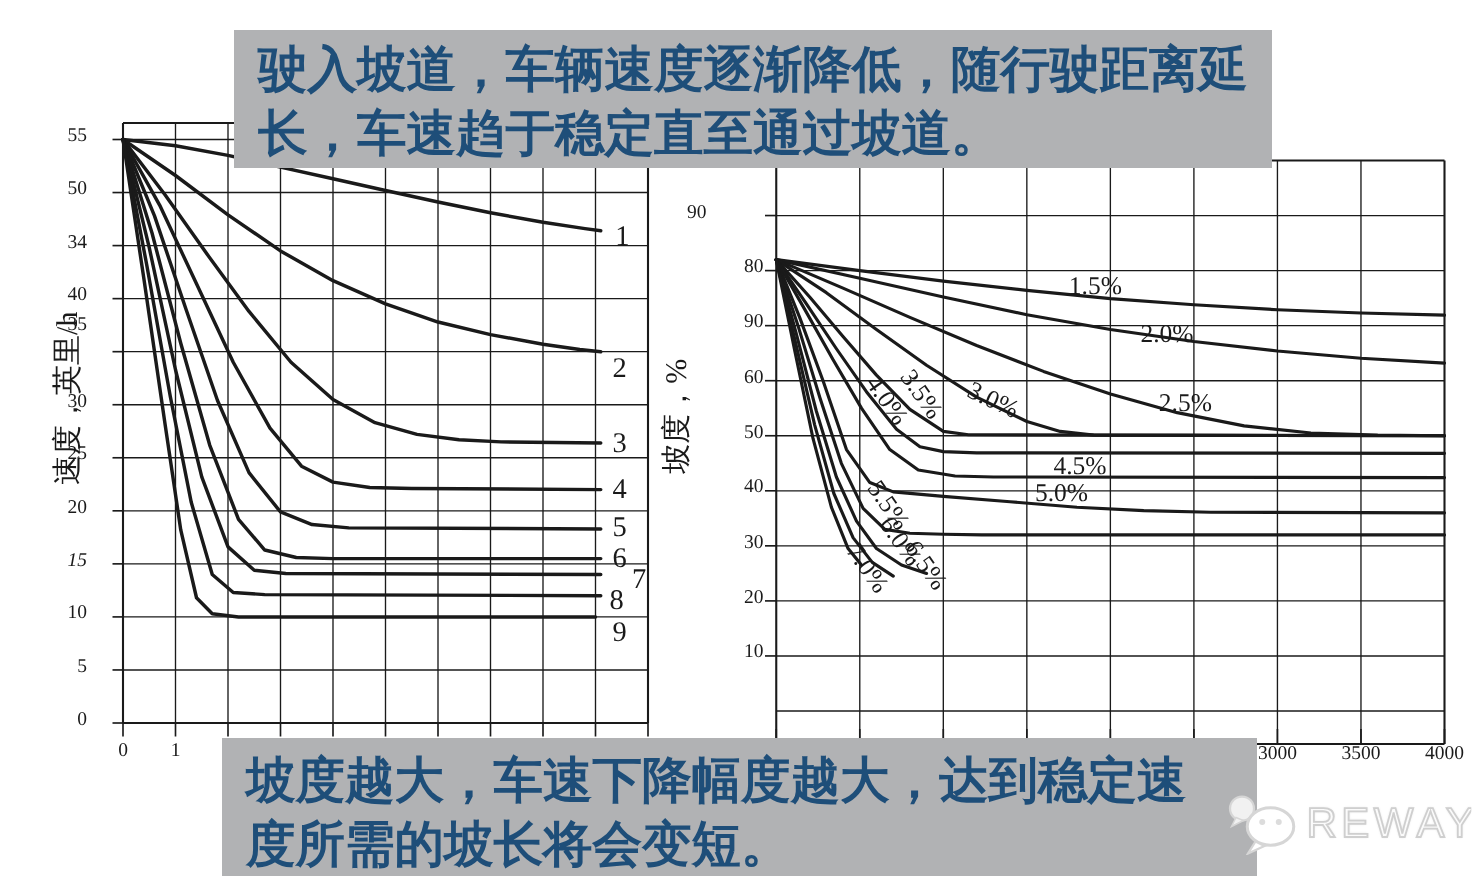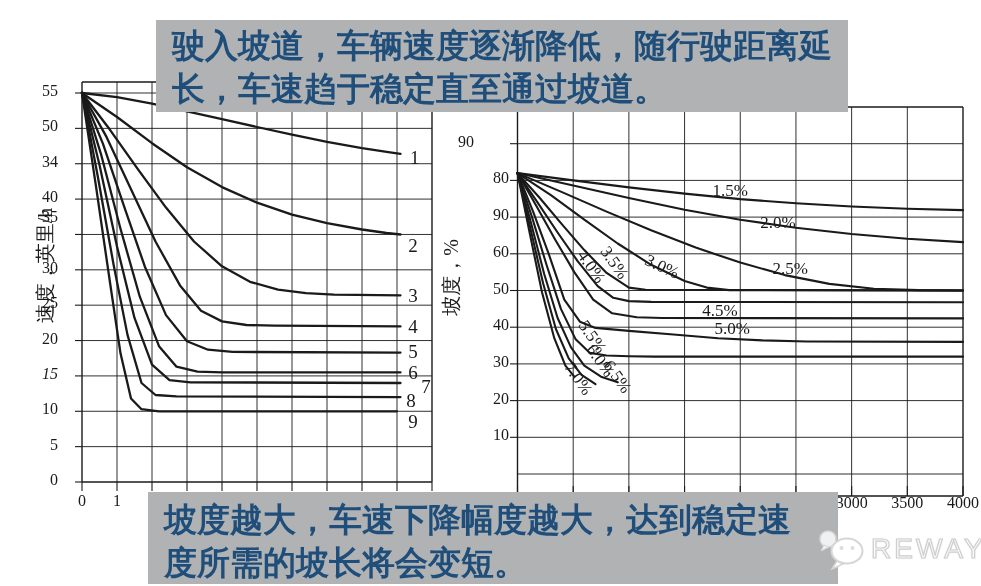--- a/index.html
+++ b/index.html
@@ -1,21 +1,21 @@
 <!DOCTYPE html>
 <html><head>
 <meta charset="utf-8">
 <style>
   html,body{margin:0;padding:0;background:#ffffff;}
   #canvas{position:relative;width:981px;height:586px;background:#ffffff;overflow:hidden;
           font-family:"Liberation Sans","DejaVu Sans",sans-serif;}
   #charts{position:absolute;left:0;top:0;z-index:1;}
   #labels{position:absolute;left:0;top:0;width:981px;height:586px;z-index:2;}
   #labels div{position:absolute;color:#1a1a1a;white-space:nowrap;}
-  .tick{font-family:"Liberation Serif","DejaVu Serif",serif;font-size:16px;}
+  .tick{font-family:"Liberation Serif","DejaVu Serif",serif;font-size:13px;}
   .clabel{font-family:"Liberation Serif","DejaVu Serif",serif;font-size:19px;}
   .plabel{font-family:"Liberation Serif","DejaVu Serif",serif;font-size:17px;}
   .atitle{font-family:"Liberation Serif","DejaVu Serif",serif;font-size:20px;}
   .caption{position:absolute;background:#b1b2b4;color:#1e4e79;font-weight:bold;
            font-size:33px;line-height:43px;word-break:break-all;z-index:3;
            font-family:"Liberation Sans","DejaVu Sans",sans-serif;}
   #cap-top{left:156px;top:20px;width:660px;height:88px;padding:4px 16px 0 16px;}
   #cap-bottom{left:148px;top:492px;width:658px;height:86px;padding:6px 16px 0 16px;}
   #watermark{position:absolute;left:818px;top:528px;display:flex;align-items:center;gap:5px;z-index:4;}
   #watermark span{font-size:28px;letter-spacing:3px;color:#fbfbfb;
@@ -173,21 +173,21 @@
       <div class="clabel" style="left: 396.05px; top: 376.226px; width: 60px; text-align: center;">7</div>
       <div class="clabel" style="left: 381px; top: 390.371px; width: 60px; text-align: center;">8</div>
       <div class="clabel" style="left: 383.1px; top: 410.882px; width: 60px; text-align: center;">9</div>
       <div class="plabel" style="left: 687.975px; top: 181.144px; width: 60px; text-align: right;">1.5%</div>
       <div class="plabel" style="left: 748.006px; top: 213.073px; width: 60px; text-align: center;">2.0%</div>
       <div class="plabel" style="left: 748.006px; top: 258.948px; width: 60px; text-align: right;">2.5%</div>
       <div class="plabel" style="left: 631.953px; top: 257.113px; width: 60px; text-align: center; transform: rotate(25deg);">3.0%</div>
       <div class="plabel" style="left: 583.951px; top: 253.076px; width: 60px; text-align: center; transform: rotate(55deg);">3.5%</div>
       <div class="plabel" style="left: 561.008px; top: 257.113px; width: 60px; text-align: center; transform: rotate(55deg);">4.0%</div>
       <div class="plabel" style="left: 689.98px; top: 301.153px; width: 60px; text-align: center;">4.5%</div>
-      <div class="plabel" style="left: 689.98px; top: 319.136px; width: 60px; text-align: right;">5.0%</div>
+      <div class="plabel" style="left: 689.98px; top: 319.136px; width: 60px; text-align: left;">5.0%</div>
       <div class="plabel" style="left: 562.01px; top: 326.843px; width: 60px; text-align: center; transform: rotate(55deg);">5.5%</div>
       <div class="plabel" style="left: 570.029px; top: 351.065px; width: 60px; text-align: center; transform: rotate(55deg);">6.0%</div>
       <div class="plabel" style="left: 586.958px; top: 366.846px; width: 60px; text-align: center; transform: rotate(55deg);">6.5%</div>
       <div class="plabel" style="left: 547.977px; top: 369.048px; width: 60px; text-align: center; transform: rotate(55deg);">7.0%</div>
       <div class="atitle" style="left: -30px; top: 252px; width: 150px; text-align: center; transform: rotate(-90deg);">速度，英里/h</div>
       <div class="atitle" style="left: 376px; top: 264px; width: 150px; text-align: center; transform: rotate(-90deg);">坡度，%</div>
     </div>
 
   <div class="caption" id="cap-bottom">坡度越大，车速下降幅度越大，达到稳定速度所需的坡长将会变短。</div>
   <div class="caption" id="cap-top">驶入坡道，车辆速度逐渐降低，随行驶距离延长，车速趋于稳定直至通过坡道。</div>

